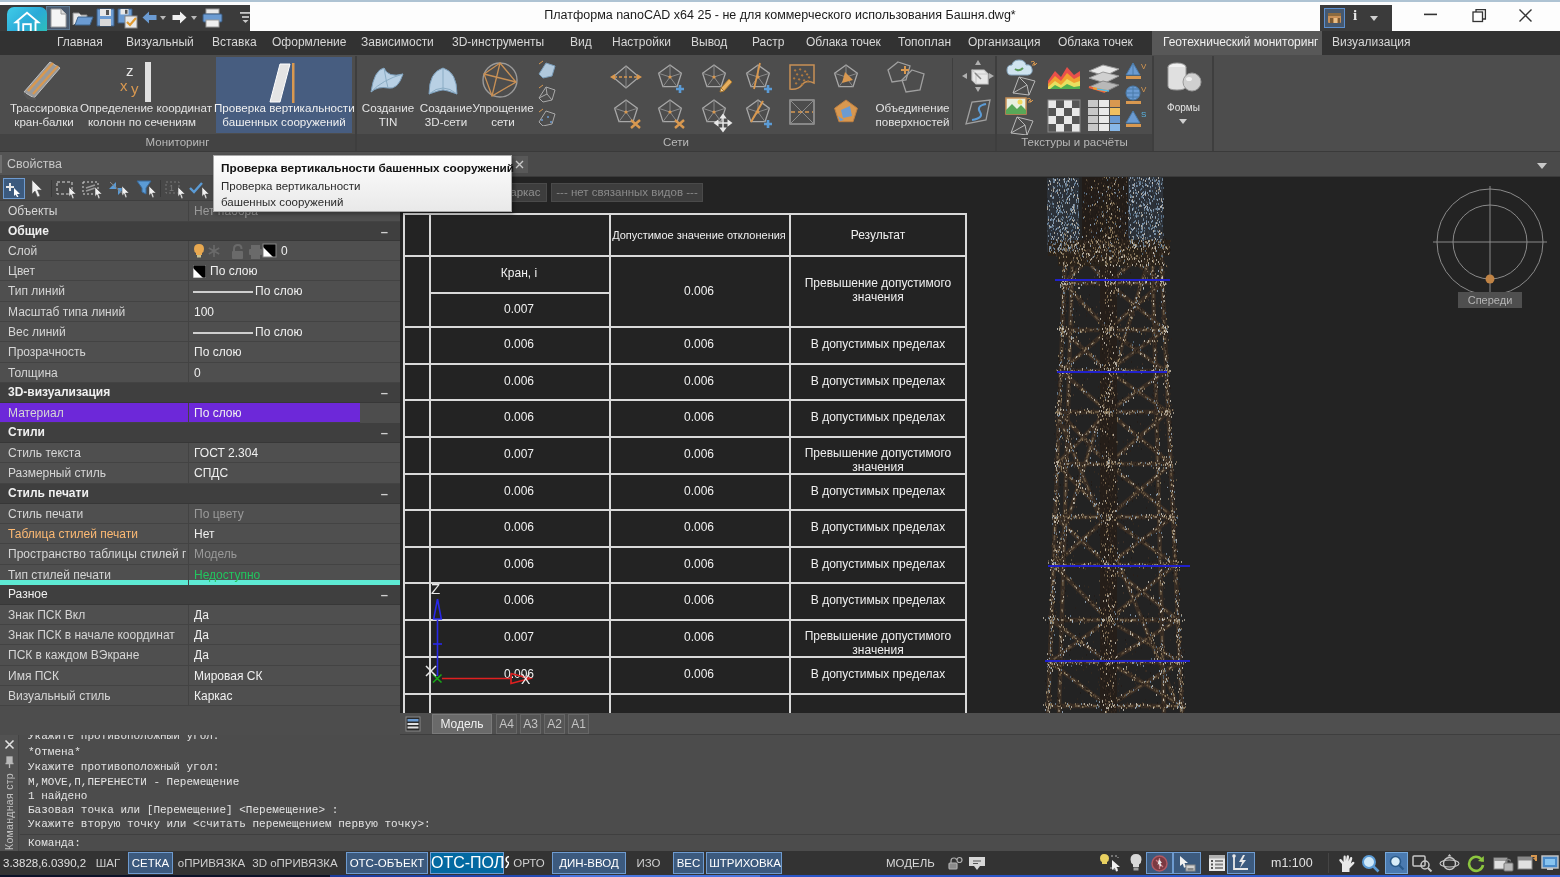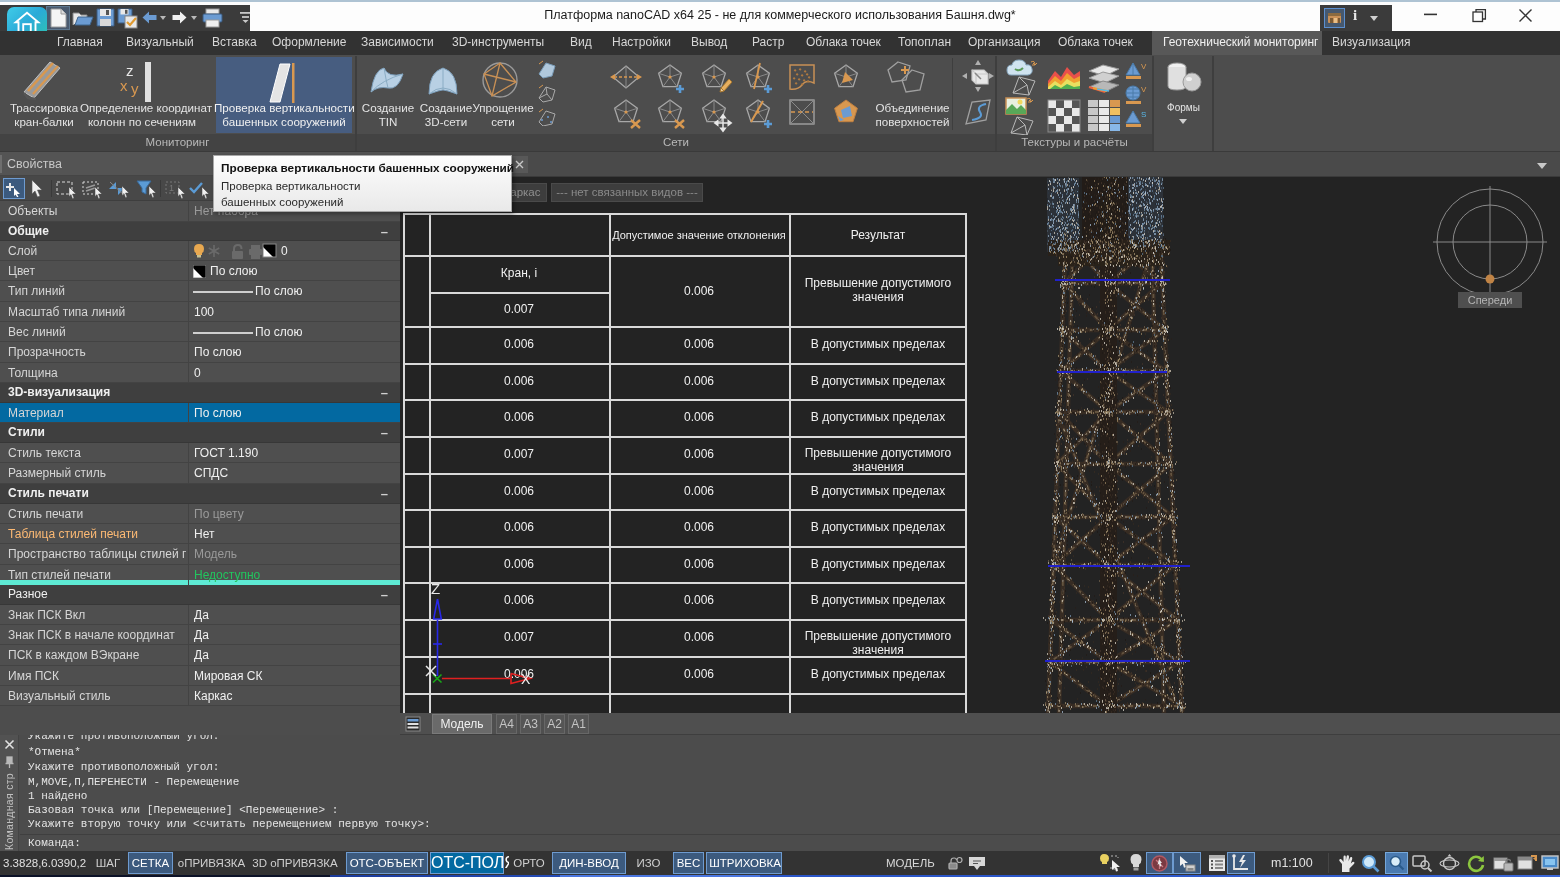--- a/index.html
+++ b/index.html
@@ -519,33 +519,33 @@
   </div>
 <div class="abs" style="left:0;top:363px;width:400px;height:20px;background:#4f4f4f;border-bottom:1px solid #434343">
     <div class="abs" style="left:188px;top:0;width:1px;height:20px;background:#434343"></div>
     <span class="abs tt" style="left:8px;top:3px;font-size:12px;color:#d6d6d6;width:178px;overflow:hidden">Толщина</span>
     <span class="abs tt" style="left:194px;top:3px;font-size:12px;color:#f0f0f0">0</span>
   </div>
 <div class="abs" style="left:0;top:383px;width:400px;height:20px;background:#3f3f3f;border-bottom:1px solid #373737">
     <span class="abs tt" style="left:8px;top:2px;font-size:12px;font-weight:bold;color:#f0f0f0">3D-визуализация</span>
     <span class="abs" style="right:12px;top:2px;font-size:13px;font-weight:bold;color:#d0d0d0">–</span>
   </div>
-<div class="abs" style="left:0;top:403px;width:400px;height:20px;background:#0369a1;border-bottom:1px solid #434343">
+<div class="abs" style="left:0;top:403px;width:360px;height:20px;background:#6d28d9;border-bottom:1px solid #434343">
     <div class="abs" style="left:188px;top:0;width:1px;height:20px;background:#434343"></div>
     <span class="abs tt" style="left:8px;top:3px;font-size:12px;color:#d6d6d6;width:178px;overflow:hidden">Материал</span>
     <span class="abs tt" style="left:194px;top:3px;font-size:12px;color:#f0f0f0">По слою</span>
   </div>
 <div class="abs" style="left:0;top:423px;width:400px;height:20px;background:#3f3f3f;border-bottom:1px solid #373737">
     <span class="abs tt" style="left:8px;top:2px;font-size:12px;font-weight:bold;color:#f0f0f0">Стили</span>
     <span class="abs" style="right:12px;top:2px;font-size:13px;font-weight:bold;color:#d0d0d0">–</span>
   </div>
 <div class="abs" style="left:0;top:443px;width:400px;height:20px;background:#4f4f4f;border-bottom:1px solid #434343">
     <div class="abs" style="left:188px;top:0;width:1px;height:20px;background:#434343"></div>
     <span class="abs tt" style="left:8px;top:3px;font-size:12px;color:#d6d6d6;width:178px;overflow:hidden">Стиль текста</span>
-    <span class="abs tt" style="left:194px;top:3px;font-size:12px;color:#f0f0f0">ГОСТ 1.190</span>
+    <span class="abs tt" style="left:194px;top:3px;font-size:12px;color:#f0f0f0">ГОСТ 2.304</span>
   </div>
 <div class="abs" style="left:0;top:463px;width:400px;height:21px;background:#4f4f4f;border-bottom:1px solid #434343">
     <div class="abs" style="left:188px;top:0;width:1px;height:21px;background:#434343"></div>
     <span class="abs tt" style="left:8px;top:3px;font-size:12px;color:#d6d6d6;width:178px;overflow:hidden">Размерный стиль</span>
     <span class="abs tt" style="left:194px;top:3px;font-size:12px;color:#f0f0f0">СПДС</span>
   </div>
 <div class="abs" style="left:0;top:484px;width:400px;height:20px;background:#3f3f3f;border-bottom:1px solid #373737">
     <span class="abs tt" style="left:8px;top:2px;font-size:12px;font-weight:bold;color:#f0f0f0">Стиль печати</span>
     <span class="abs" style="right:12px;top:2px;font-size:13px;font-weight:bold;color:#d0d0d0">–</span>
   </div>

